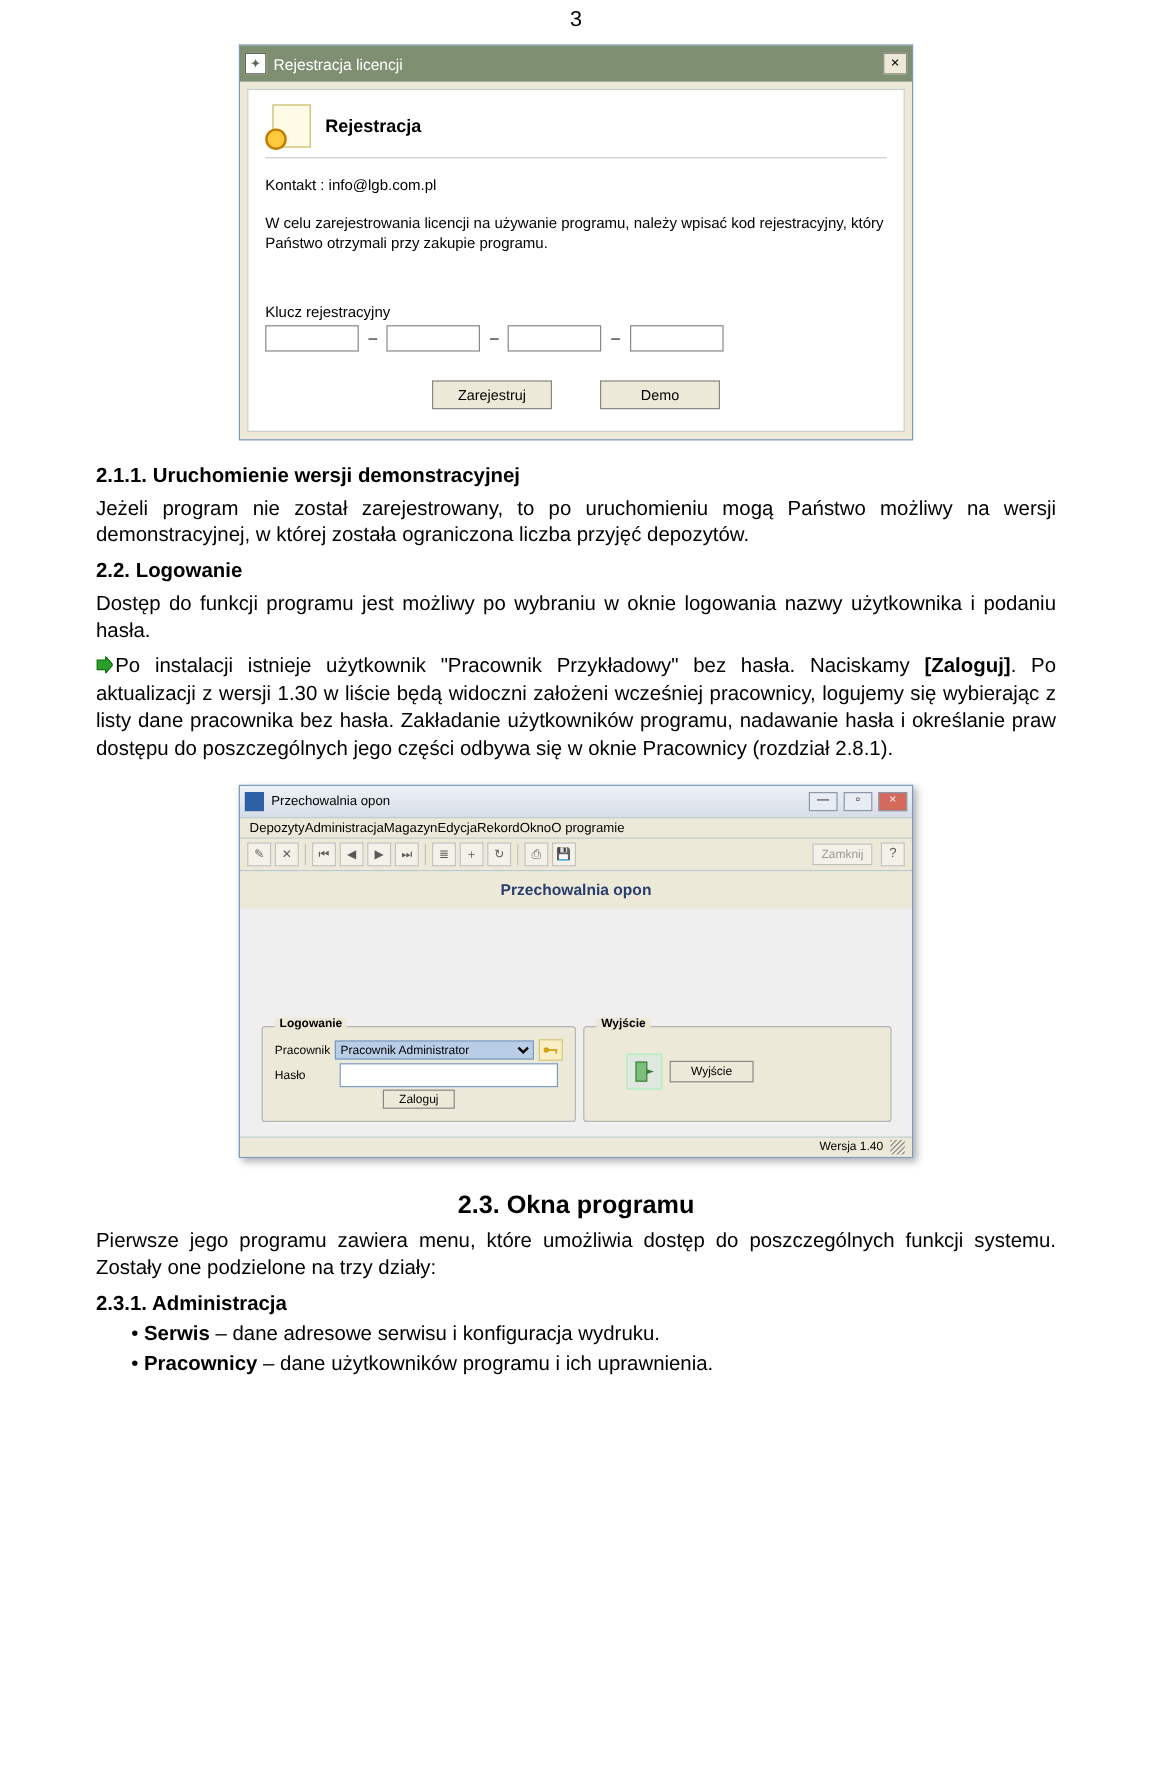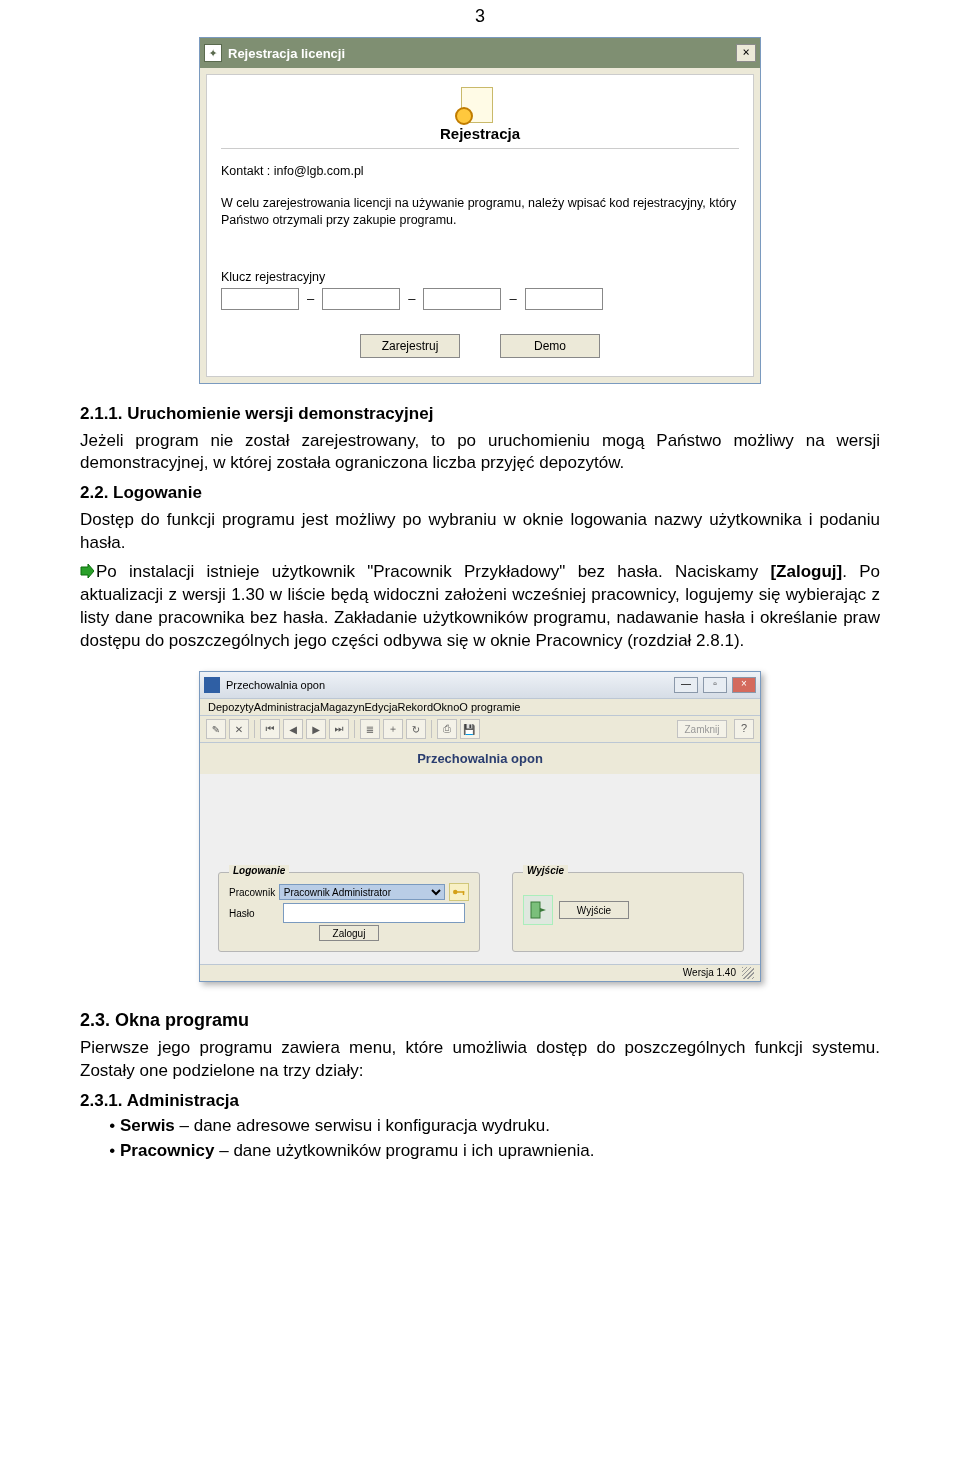--- a/index.html
+++ b/index.html
@@ -41,21 +41,21 @@
     background: #fff;
     border: 1px solid #5a6a4e;
     margin-right: 6px;
     display: flex; align-items: center; justify-content: center;
     font-size: 11px;
     color: #5a6a4e;
   }
   .dlg-title {
     flex: 1;
     color: #fff;
-    font-weight: bold;
+    font-weight: normal;
     font-size: 13px;
   }
   .dlg-close {
     width: 18px; height: 16px;
     background: #ece9d8;
     border: 1px solid #8a8a8a;
     text-align: center;
     font-size: 12px;
     line-height: 14px;
     font-family: monospace;
@@ -64,21 +64,20 @@
   .dlg-body {
     background: #fff;
     margin: 6px;
     padding: 10px 14px 18px 14px;
     border: 1px solid #ccc;
   }
   .reg-head {
     display: flex;
     align-items: center;
     margin-bottom: 6px;
-    flex-direction: column;
   }
   .reg-badge {
     width: 40px; height: 40px;
     margin-right: 10px;
     position: relative;
   }
   .reg-badge .paper {
     width: 30px; height: 34px;
     background: #fffbe6;
     border: 1px solid #c9b96a;
@@ -268,31 +267,31 @@
     background: #ece9d8;
     bottom: 12px;
     height: 78px;
     border-radius: 3px;
   }
   .panel-login {
     left: 18px;
     width: 260px;
   }
   .panel-exit {
-    left: 312px;
+    left: 286px;
     width: 230px;
+    padding-left: 25px;
   }
   .panel-title {
     position: absolute;
     top: -8px; left: 10px;
     background: #ece9d8;
     font-size: 10px;
     font-weight: bold;
     padding: 0 4px;
-    font-style: italic;
   }
   .panel-body {
     padding: 10px 10px 4px 10px;
     font-size: 10px;
   }
   .fl-row { display: flex; align-items: center; margin-bottom: 2px; }
   .fl-row label { width: 54px; }
   .fl-row select, .fl-row input {
     height: 16px;
     font-size: 10px;
@@ -337,22 +336,23 @@
     font-size: 10px;
     padding: 2px 6px;
   }
   .statusbar .version { margin-left: auto; }
   .sb-resize {
     width: 12px; height: 12px;
     background: repeating-linear-gradient(135deg,#999 0,#999 1px,transparent 1px,transparent 3px);
     margin-left: 6px;
   }
   h2.section {
-    font-size: 18px;
+    font-size: 21px;
     margin: 24px 0 6px 0;
+    text-align: center;
   }
   .bullets {
     margin: 2px 0 0 40px;
     padding: 0;
     line-height: 1.5;
   }
   .bullets li::marker { content: "• "; }
   .bold { font-weight: bold; }
 </style>
 </head>

